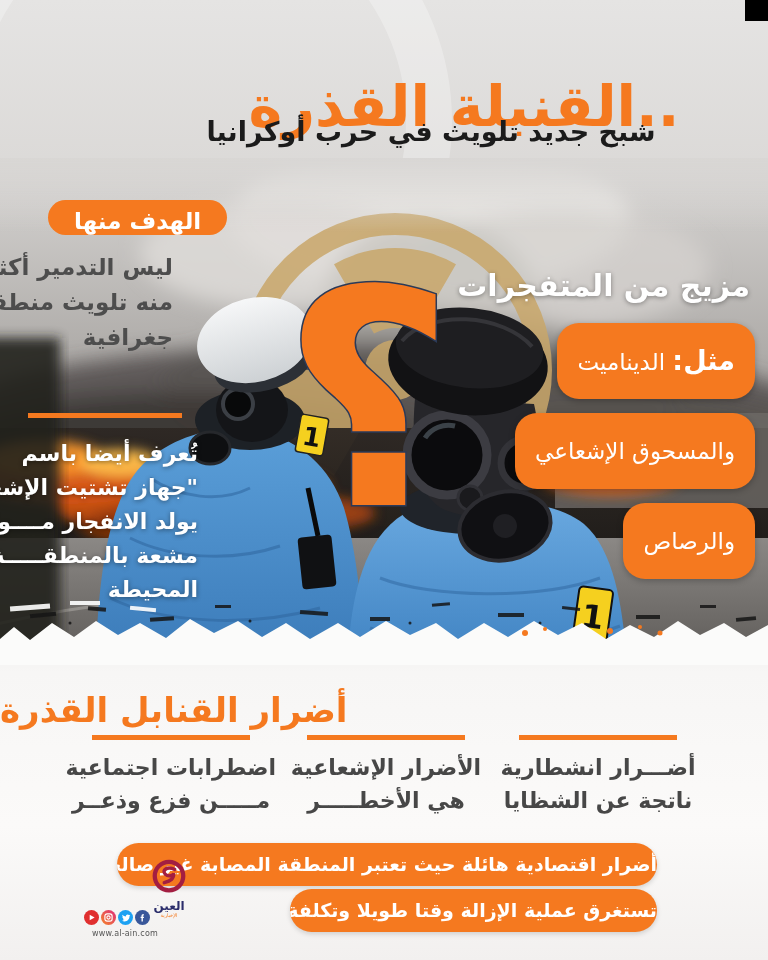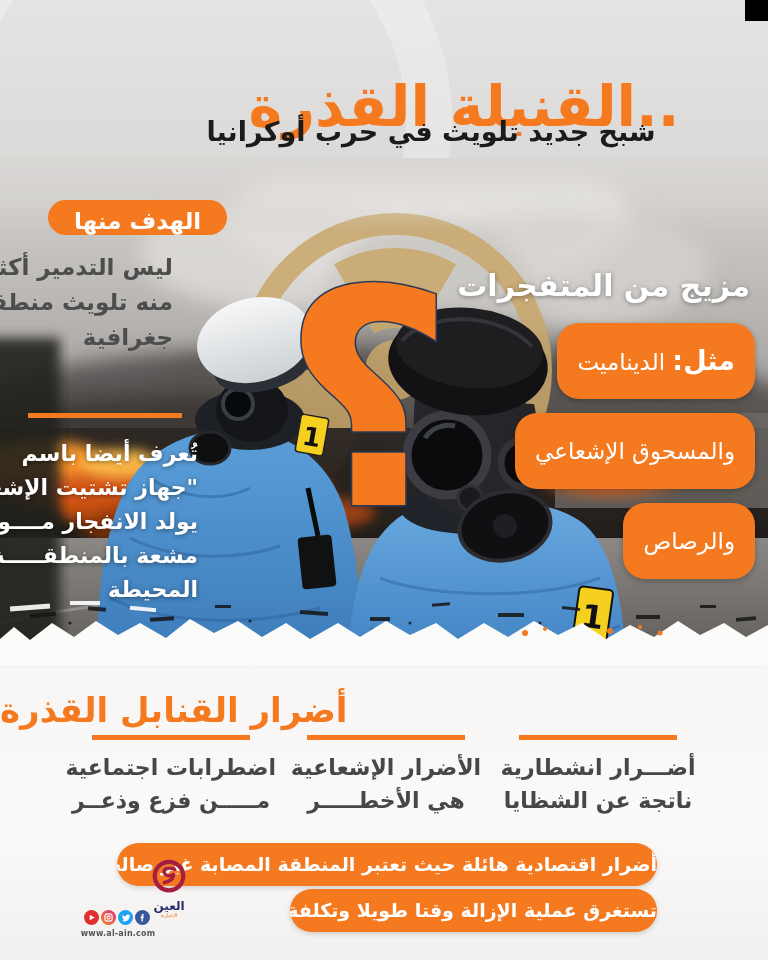--- a/index.html
+++ b/index.html
@@ -45,22 +45,22 @@
     font-size:19px;text-align:center;border-radius:22px;height:43px;line-height:43px;
     white-space:nowrap;overflow:hidden;box-shadow:0 2px 5px rgba(0,0,0,.15);}
   .bigbar1{top:843px;left:117px;width:540px;}
   .bigbar2{top:889px;left:290px;width:367px;}
   .social{position:absolute;top:910px;left:84px;display:flex;gap:2px;}
   .sicon{width:15px;height:15px;border-radius:50%;display:flex;align-items:center;justify-content:center;}
   .s-yt{background:#e02f2f;}
   .s-ig{background:linear-gradient(45deg,#f58529,#dd2a7b);}
   .s-tw{background:#1da1f2;}
   .s-fb{background:#39579a;}
-  .website{position:absolute;top:929px;left:78px;width:80px;text-align:center;
-    color:#555;font-size:8px;font-weight:bold;letter-spacing:.2px;}
+  .website{position:absolute;top:929px;left:78px;width:80px;text-align:right;
+    color:#555;font-size:8px;font-weight:normal;letter-spacing:.2px;}
   .logo{position:absolute;top:858px;left:148px;width:42px;text-align:center;}
   .logo-word{color:#2b2d6b;font-weight:bold;font-size:12px;line-height:12px;direction:rtl;}
   .logo-sub{color:#f5791f;font-size:5px;line-height:6px;direction:rtl;}
 </style>
 </head>
 <body>
 
 <div class="poster">
 
   <div class="ghost-circle"></div>

